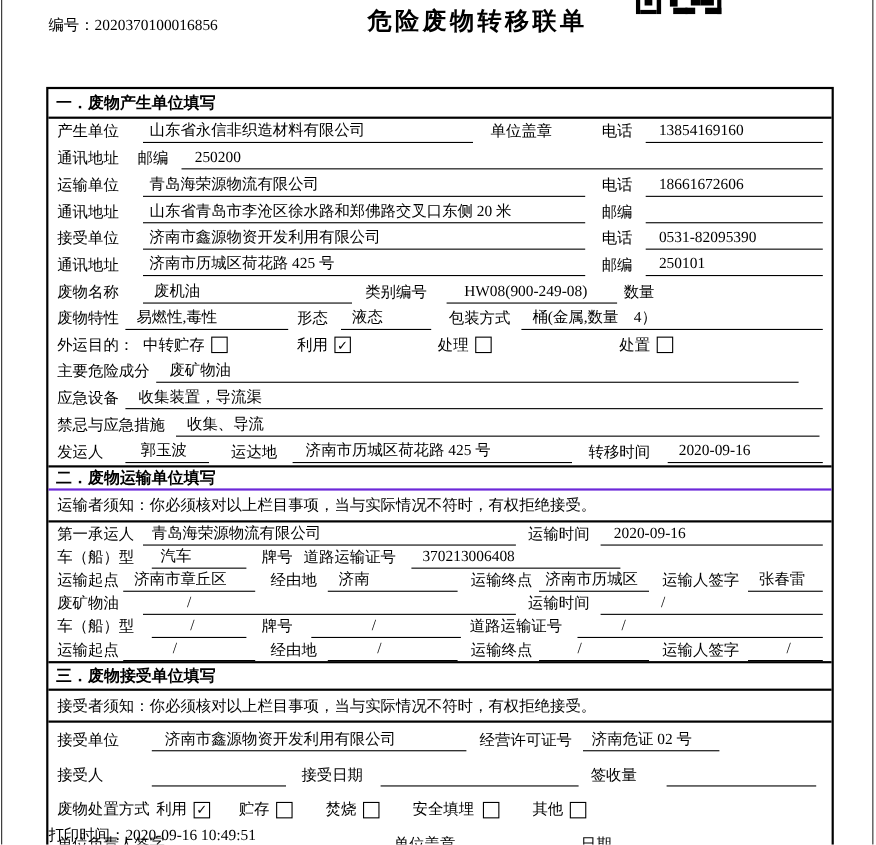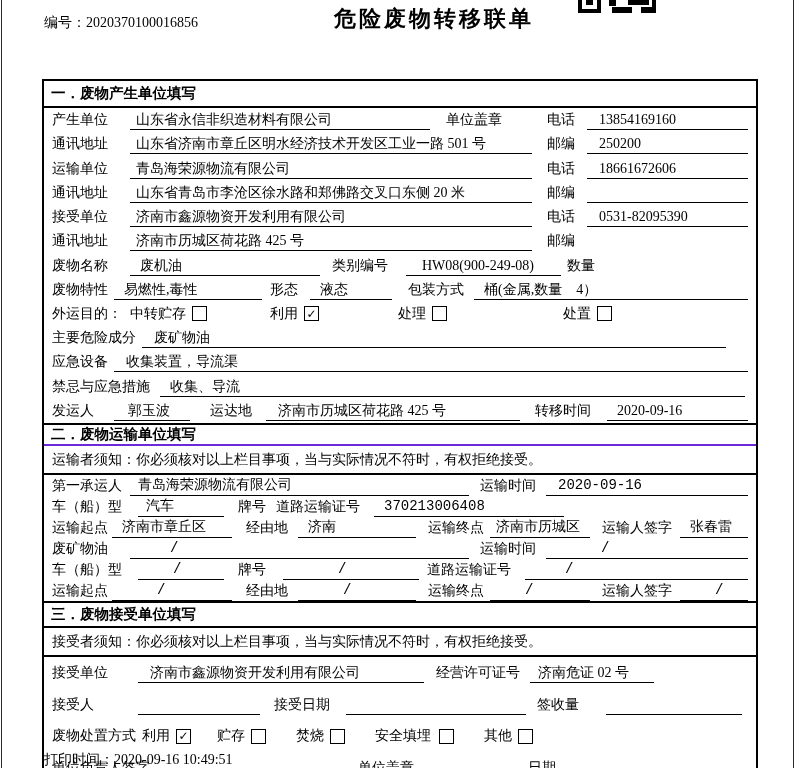--- a/index.html
+++ b/index.html
@@ -9,21 +9,21 @@
   .serial{position:absolute;left:44px;top:14px;white-space:nowrap;}
   .doc-title{position:absolute;left:334px;top:4px;font-size:22px;font-weight:bold;letter-spacing:3px;white-space:nowrap;}
   .qr{position:absolute;left:578px;top:0;}
   .form{position:absolute;left:42px;top:43px;width:716px;height:707px;border:2px solid #000;box-sizing:border-box;display:flex;flex-direction:column;margin-top:36px;}
   .sec-h{font-weight:bold;padding:0 7px;display:flex;align-items:center;box-sizing:border-box;flex:none;font-size:14.5px;}
   .h1{height:27px;border-bottom:2px solid #000;}
   .h2{height:23px;border-top:2px solid #000;border-bottom:2px solid #6d28d9;}
   .h3{height:27px;border-top:2px solid #000;border-bottom:2px solid #000;}
   .notice{height:29px;border-bottom:2px solid #000;display:flex;align-items:center;padding:0 8px;box-sizing:border-box;flex:none;white-space:nowrap;}
   .rows{display:flex;flex-direction:column;flex:none;}
-  .s1{height:315px;} .s2{height:126px;font-family:Liberation Mono, monospace;} .s3{flex:1;}
+  .s1{height:315px;} .s2{height:126px;} .s3{flex:1;}
   .row{flex:1;display:flex;align-items:center;padding:0 8px;white-space:nowrap;}
   .l{white-space:nowrap;flex:none;}
   .u{border-bottom:1px solid #000;height:20px;line-height:19px;box-sizing:border-box;white-space:nowrap;overflow:hidden;flex:none;padding-left:6px;}
   .uf{flex:1 1 auto;}
   .cb{width:13px;height:13px;border:1px solid #000;display:inline-flex;align-items:center;justify-content:center;
       font-size:12px;line-height:1;flex:none;margin-left:6px;font-family:"DejaVu Sans",sans-serif;}
   .footer{position:absolute;left:44px;top:751px;white-space:nowrap;}
 </style>
 </head>
 <body>
@@ -59,21 +59,20 @@
       <div class="row">
         <span class="l" style="width:58px">产生单位</span>
         <span class="u" style="margin-left:20px;width:300px">山东省永信非织造材料有限公司</span>
         <span class="l" style="margin-left:16px;width:58px">单位盖章</span>
         <span class="l" style="margin-left:43px;width:30px">电话</span>
         <span class="u uf" style="margin-left:10px;padding-left:12px">13854169160</span>
       </div>
 
       <div class="row">
         <span class="l" style="width:58px">通讯地址</span>
-        <span class="u" style="margin-left:20px;width:402px">山东省济南市章丘区明水经济技术开发区工业一路 501 号</span>
         <span class="l" style="margin-left:15px;width:30px">邮编</span>
         <span class="u uf" style="margin-left:10px;padding-left:12px">250200</span>
       </div>
 
       <div class="row">
         <span class="l" style="width:58px">运输单位</span>
         <span class="u" style="margin-left:20px;width:402px">青岛海荣源物流有限公司</span>
         <span class="l" style="margin-left:15px;width:30px">电话</span>
         <span class="u uf" style="margin-left:10px;padding-left:12px">18661672606</span>
       </div>
@@ -89,20 +88,21 @@
         <span class="l" style="width:58px">接受单位</span>
         <span class="u" style="margin-left:20px;width:402px">济南市鑫源物资开发利用有限公司</span>
         <span class="l" style="margin-left:15px;width:30px">电话</span>
         <span class="u uf" style="margin-left:10px;padding-left:12px">0531-82095390</span>
       </div>
 
       <div class="row">
         <span class="l" style="width:58px">通讯地址</span>
         <span class="u" style="margin-left:20px;width:402px">济南市历城区荷花路 425 号</span>
         <span class="l" style="margin-left:15px;width:30px">邮编</span>
+        <span class="u uf" style="margin-left:10px;padding-left:12px">250101</span>
       </div>
 
       <div class="row">
         <span class="l" style="width:58px">废物名称</span>
         <span class="u" style="margin-left:20px;width:190px;padding-left:10px">废机油</span>
         <span class="l" style="margin-left:12px;width:58px">类别编号</span>
         <span class="u" style="margin-left:16px;width:155px;padding-left:16px">HW08(900-249-08)</span>
         <span class="l" style="margin-left:6px;width:30px">数量</span>
       </div>
 

